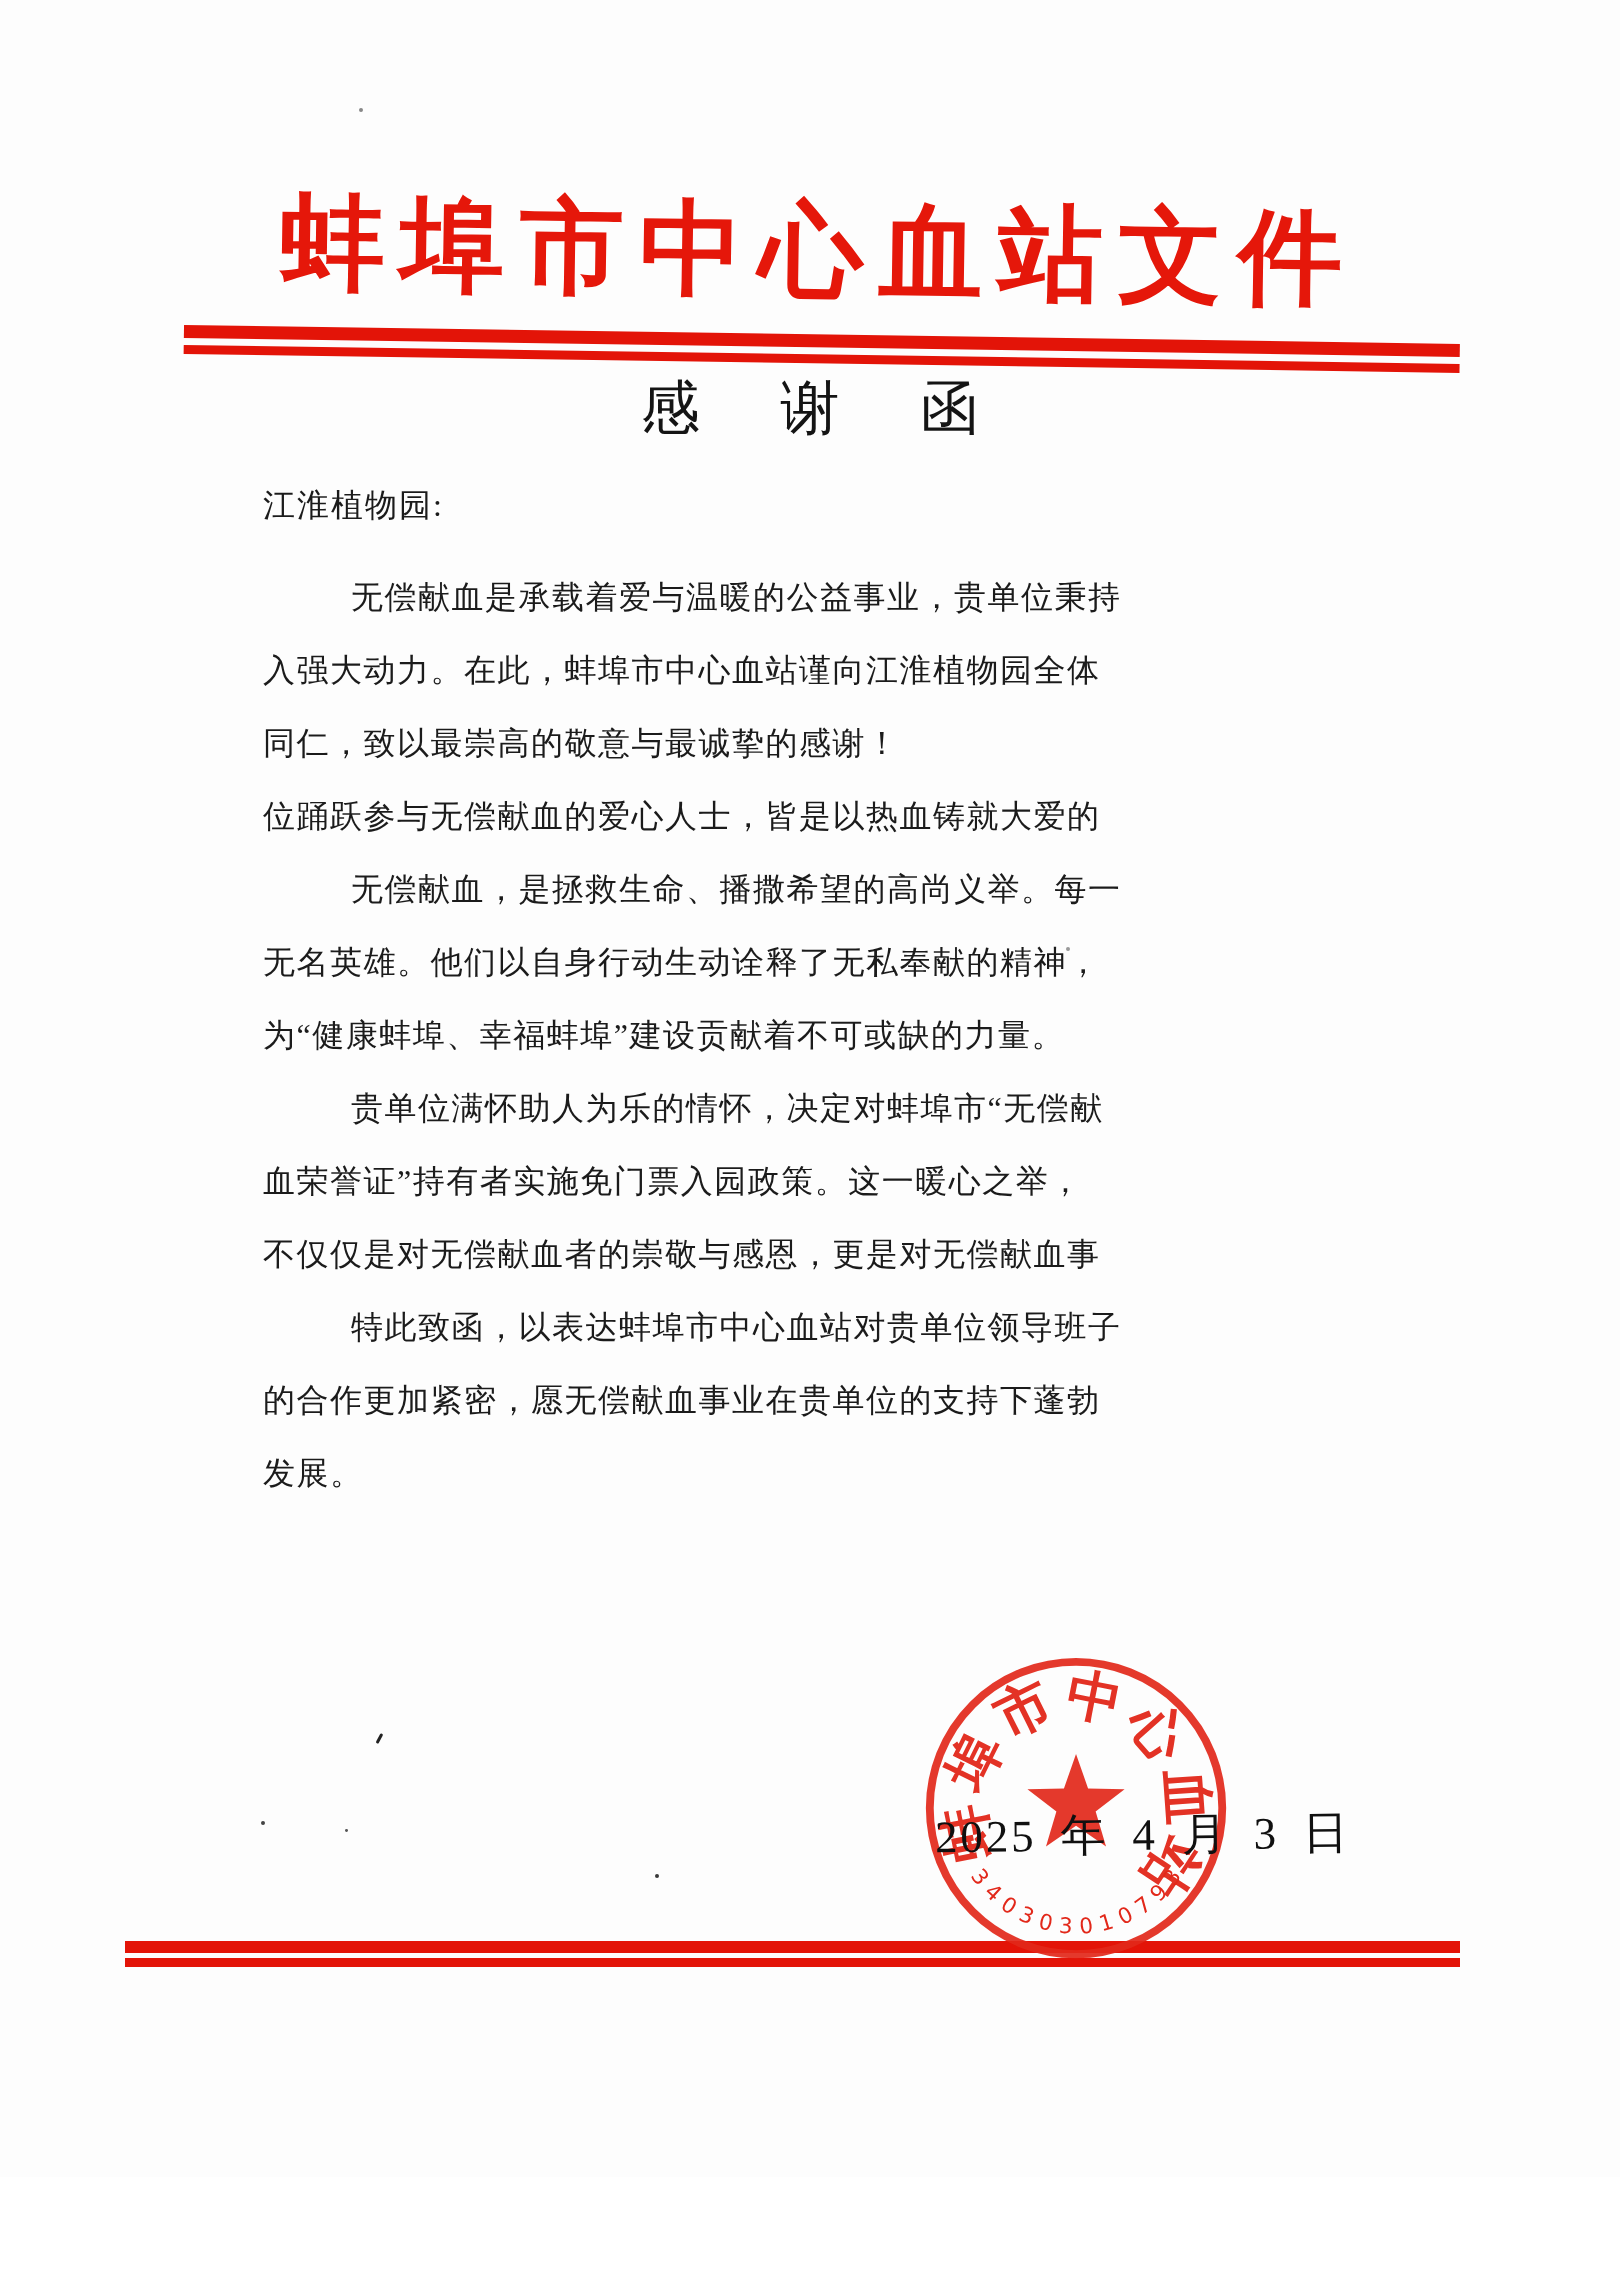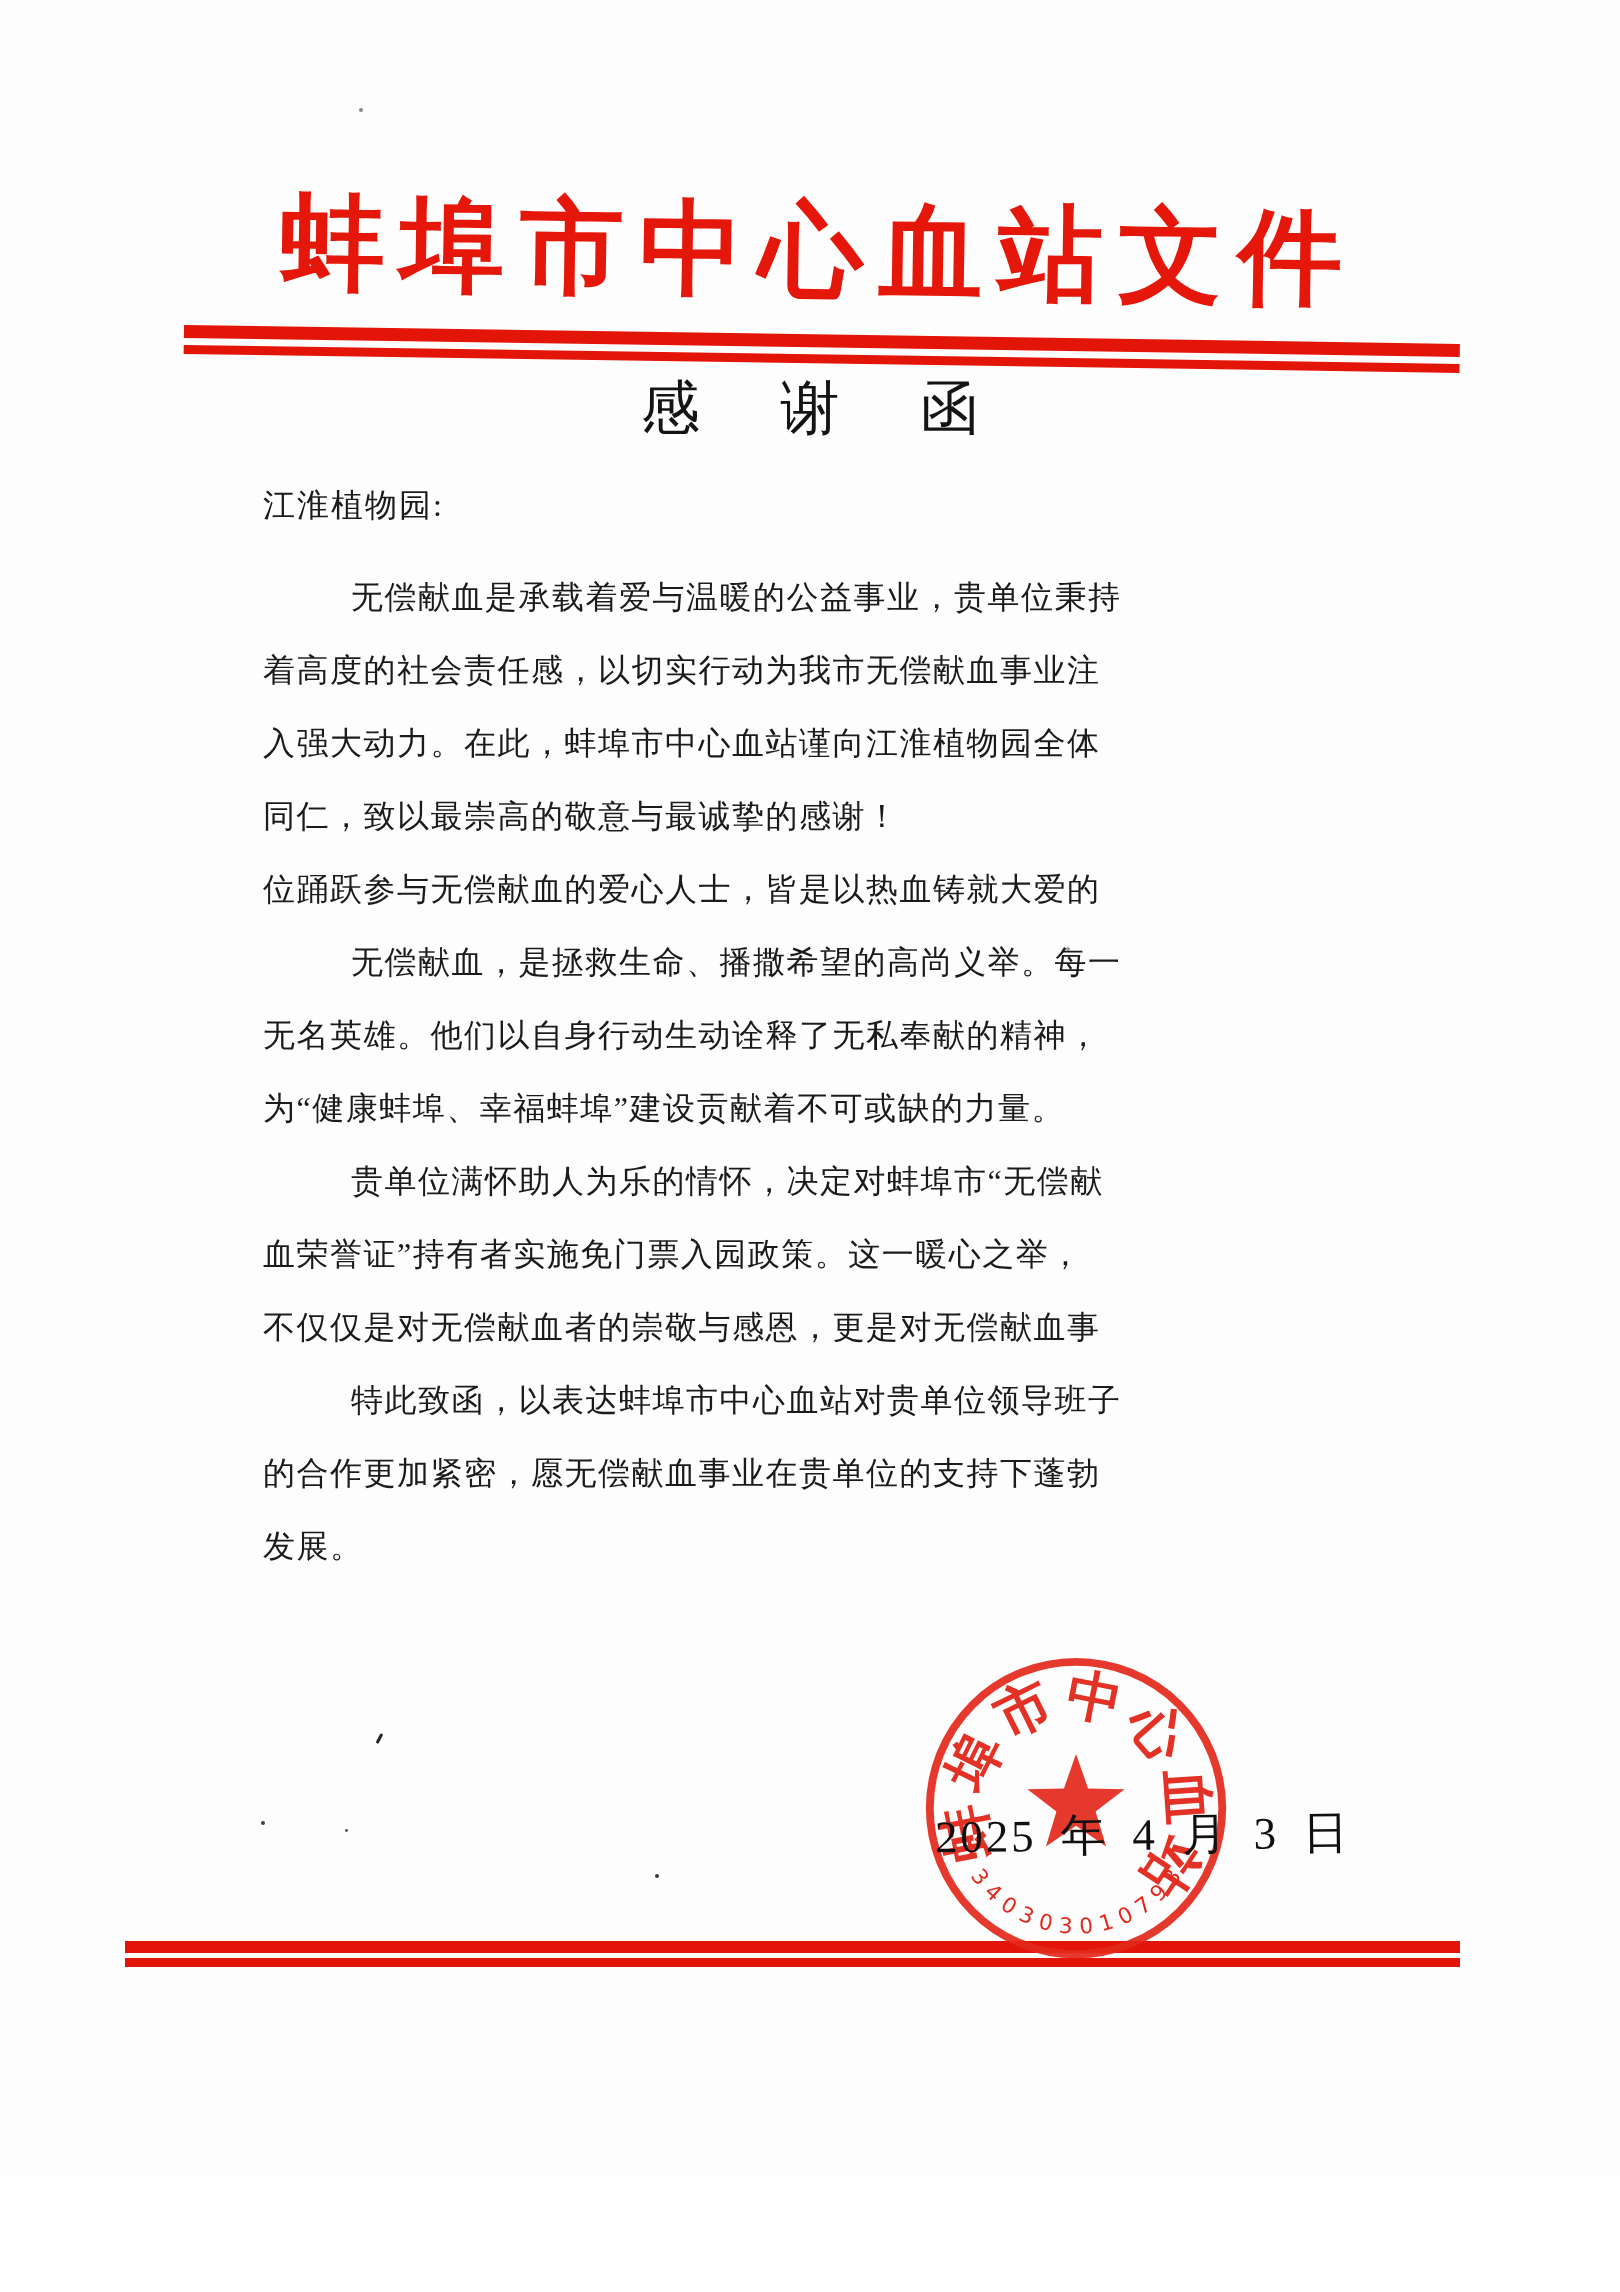--- a/index.html
+++ b/index.html
@@ -85,21 +85,20 @@
       <div class="r2"></div>
     </div>
   </div>
 
   <div class="letter-heading">感 谢 函</div>
 
   <div class="salutation">江淮植物园:</div>
 
   <div class="body-text">
     <div class="body-line indent">无偿献血是承载着爱与温暖的公益事业，贵单位秉持</div>
-    <div class="body-line">着高度的社会责任感，以切实行动为我市无偿献血事业注</div>
     <div class="body-line">入强大动力。在此，蚌埠市中心血站谨向江淮植物园全体</div>
     <div class="body-line">同仁，致以最崇高的敬意与最诚挚的感谢！</div>
     <div class="body-line">位踊跃参与无偿献血的爱心人士，皆是以热血铸就大爱的</div>
     <div class="body-line indent">无偿献血，是拯救生命、播撒希望的高尚义举。每一</div>
     <div class="body-line">无名英雄。他们以自身行动生动诠释了无私奉献的精神，</div>
     <div class="body-line">为“健康蚌埠、幸福蚌埠”建设贡献着不可或缺的力量。</div>
     <div class="body-line indent">贵单位满怀助人为乐的情怀，决定对蚌埠市“无偿献</div>
     <div class="body-line">血荣誉证”持有者实施免门票入园政策。这一暖心之举，</div>
     <div class="body-line">不仅仅是对无偿献血者的崇敬与感恩，更是对无偿献血事</div>
     <div class="body-line indent">特此致函，以表达蚌埠市中心血站对贵单位领导班子</div>

